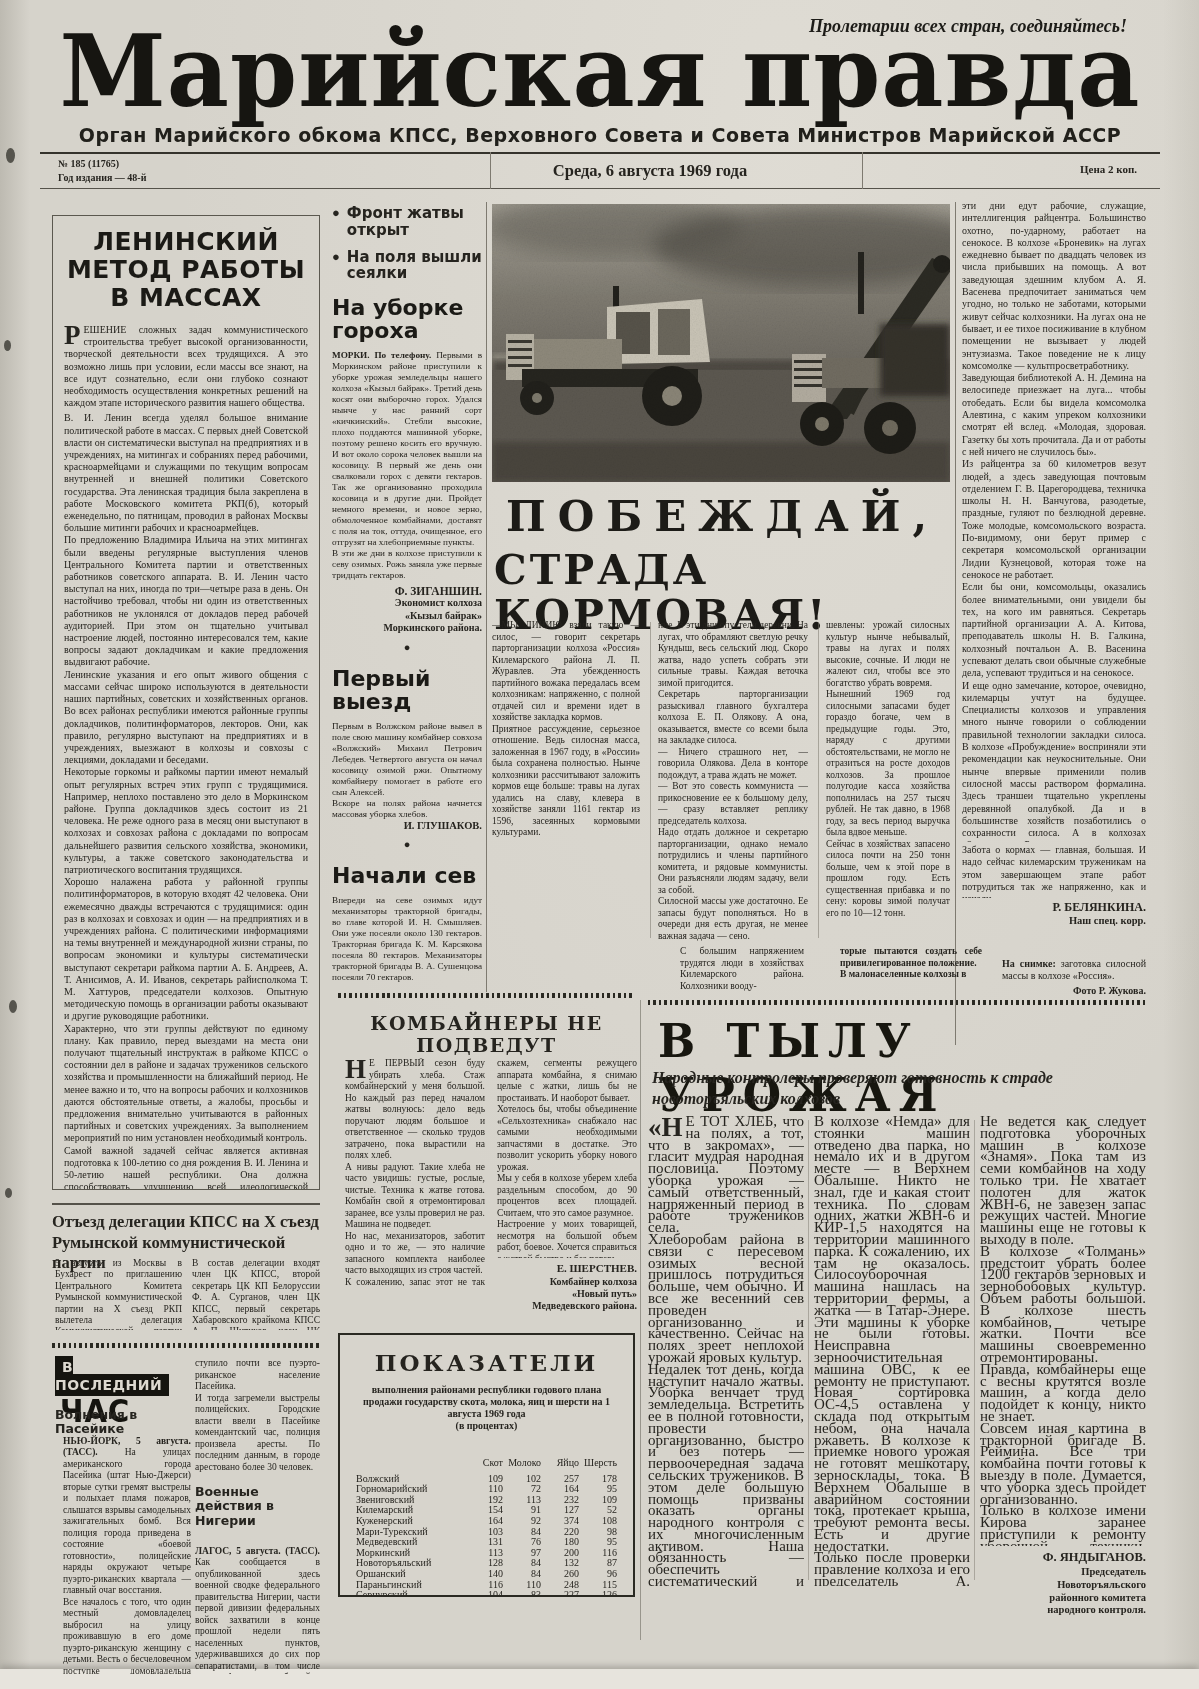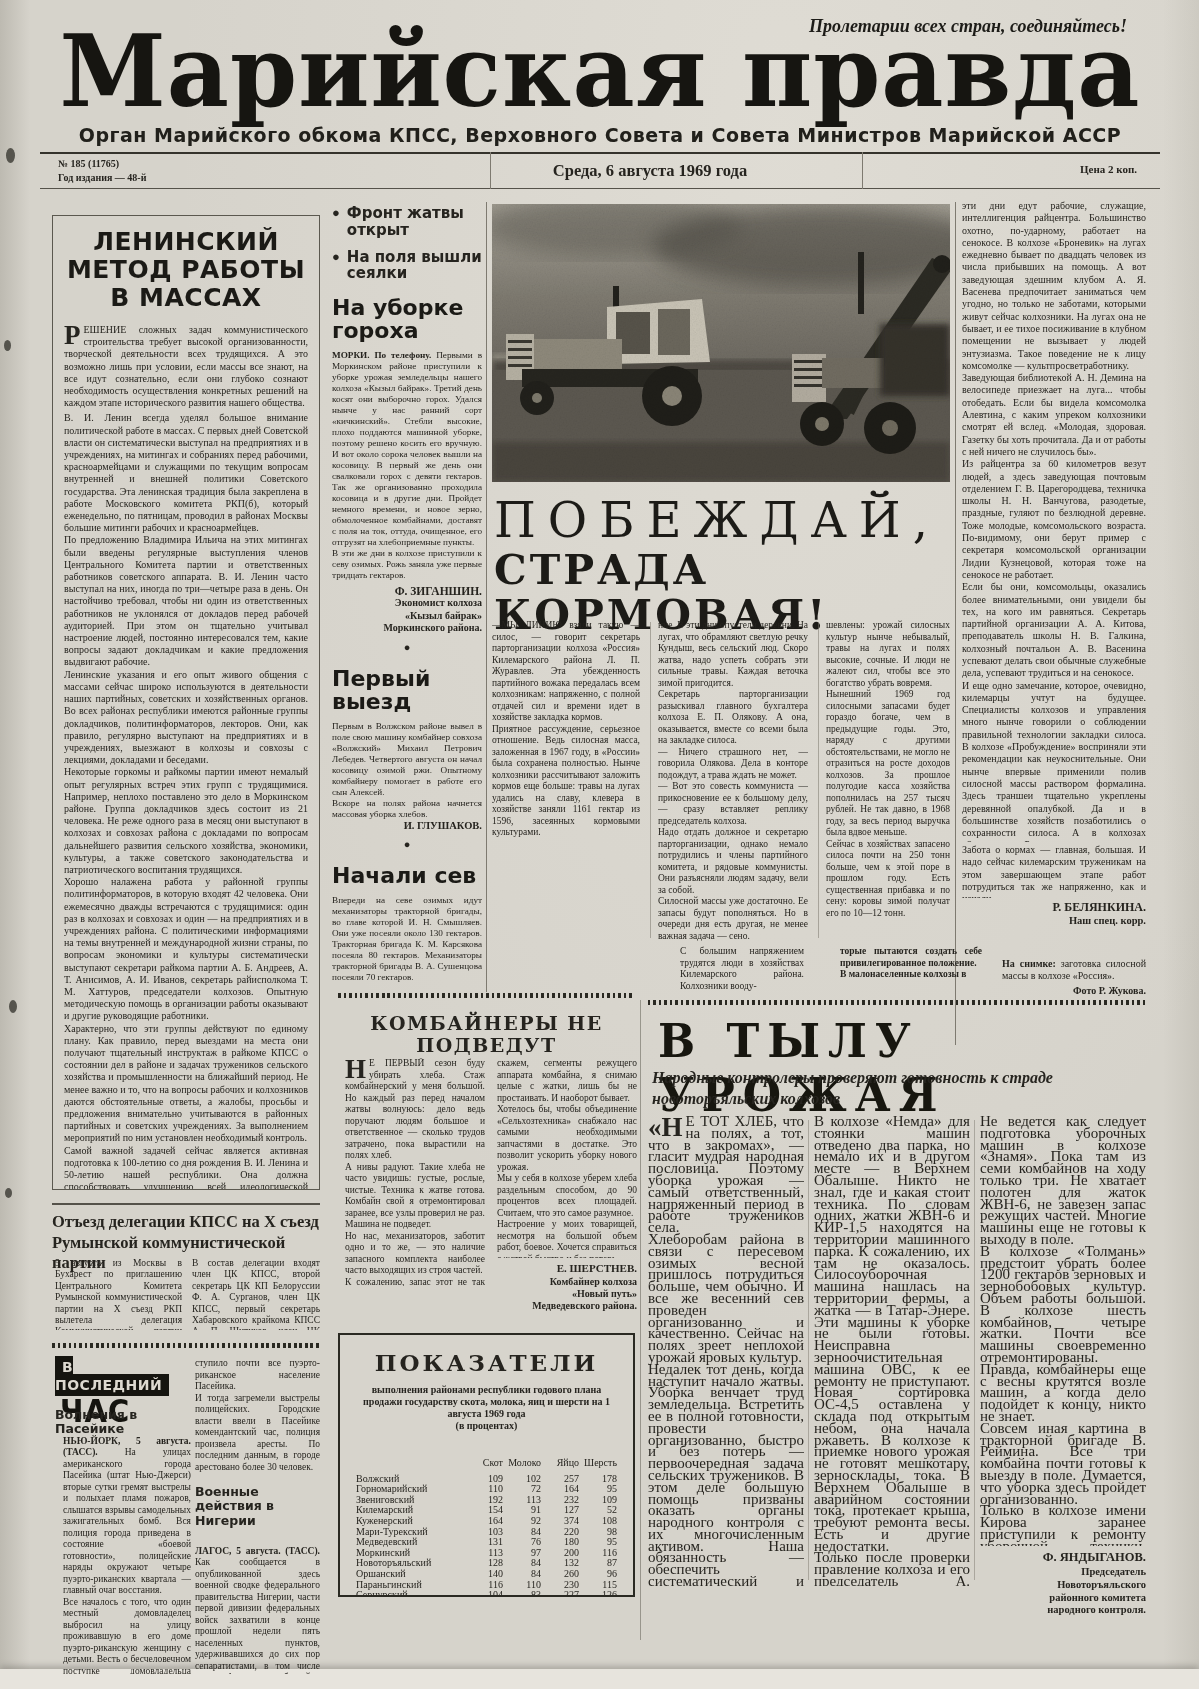--- a/index.html
+++ b/index.html
@@ -26,21 +26,21 @@
   .motto{font-weight:700;font-style:italic;font-size:18px;text-align:right;color:#1d1c18;}
   .subtitle{font-weight:700;font-size:19px;letter-spacing:.5px;color:#21201b;}
   .infobar-small{font-weight:700;font-size:10px;line-height:1.35;white-space:pre-line;}
   .ed-title{font-weight:800;font-size:25px;line-height:1.12;letter-spacing:.5px;color:#1b1a16;}
   .brief-bullet{display:flex;gap:7px;margin-bottom:10px;}
   .brief-bullet .bdot{font-size:13px;line-height:16px;}
   .brief-bullet .btxt{font-weight:800;font-size:15px;line-height:1.12;}
   .brief-h{font-weight:800;font-size:22px;line-height:1.05;margin:14px 0 8px 0;color:#1b1a16;}
   .brief-body{font-size:9.2px;line-height:11px;}
   .sepdot{text-align:center;font-size:11px;margin:7px 0;}
-  .lead-h1{font-family:"DejaVu Serif",serif;font-weight:400;font-size:48px;letter-spacing:12px;line-height:1.1;color:#1c1b17;}
+  .lead-h1{font-family:"DejaVu Serif",serif;font-weight:700;font-size:42px;letter-spacing:12px;line-height:1.1;color:#1c1b17;margin-left:12px;}
   .lead-h2{font-family:"DejaVu Serif",serif;font-weight:900;font-size:41px;letter-spacing:3px;line-height:1.1;color:#1c1b17;}
   .body10{font-size:10px;line-height:12.3px;}
   .body95{font-size:9.5px;line-height:11.5px;}
   .body98{font-size:15px;line-height:11.8px;}
   .ed-body{font-size:10px;line-height:12.2px;}
   .comb-h{font-family:"DejaVu Serif",serif;font-weight:800;font-size:19px;letter-spacing:1.5px;}
   .rear-h{font-family:"DejaVu Serif",serif;font-weight:900;font-size:44px;letter-spacing:8px;transform:scaleY(1.05);transform-origin:left top;color:#17160f;}
   .rear-sub{font-weight:700;font-style:italic;font-size:16px;line-height:1.3;}
   .tbl-box{border:2px solid #2a2922;background:rgba(218,215,207,.35);}
   .tbl-title{font-family:"DejaVu Serif",serif;font-weight:800;font-size:23px;letter-spacing:3px;}
@@ -328,21 +328,21 @@
             <td class="dname">Оршанский</td>
             <td class="dval">140</td>
             <td class="dval">84</td>
             <td class="dval">260</td>
             <td class="dval">96</td>
           </tr>
           <tr>
             <td class="dname">Параньгинский</td>
             <td class="dval">116</td>
             <td class="dval">110</td>
-            <td class="dval">230</td>
+            <td class="dval">248</td>
             <td class="dval">115</td>
           </tr>
           <tr>
             <td class="dname">Сернурский</td>
             <td class="dval">104</td>
             <td class="dval">83</td>
             <td class="dval">227</td>
             <td class="dval">126</td>
           </tr>
           <tr>

